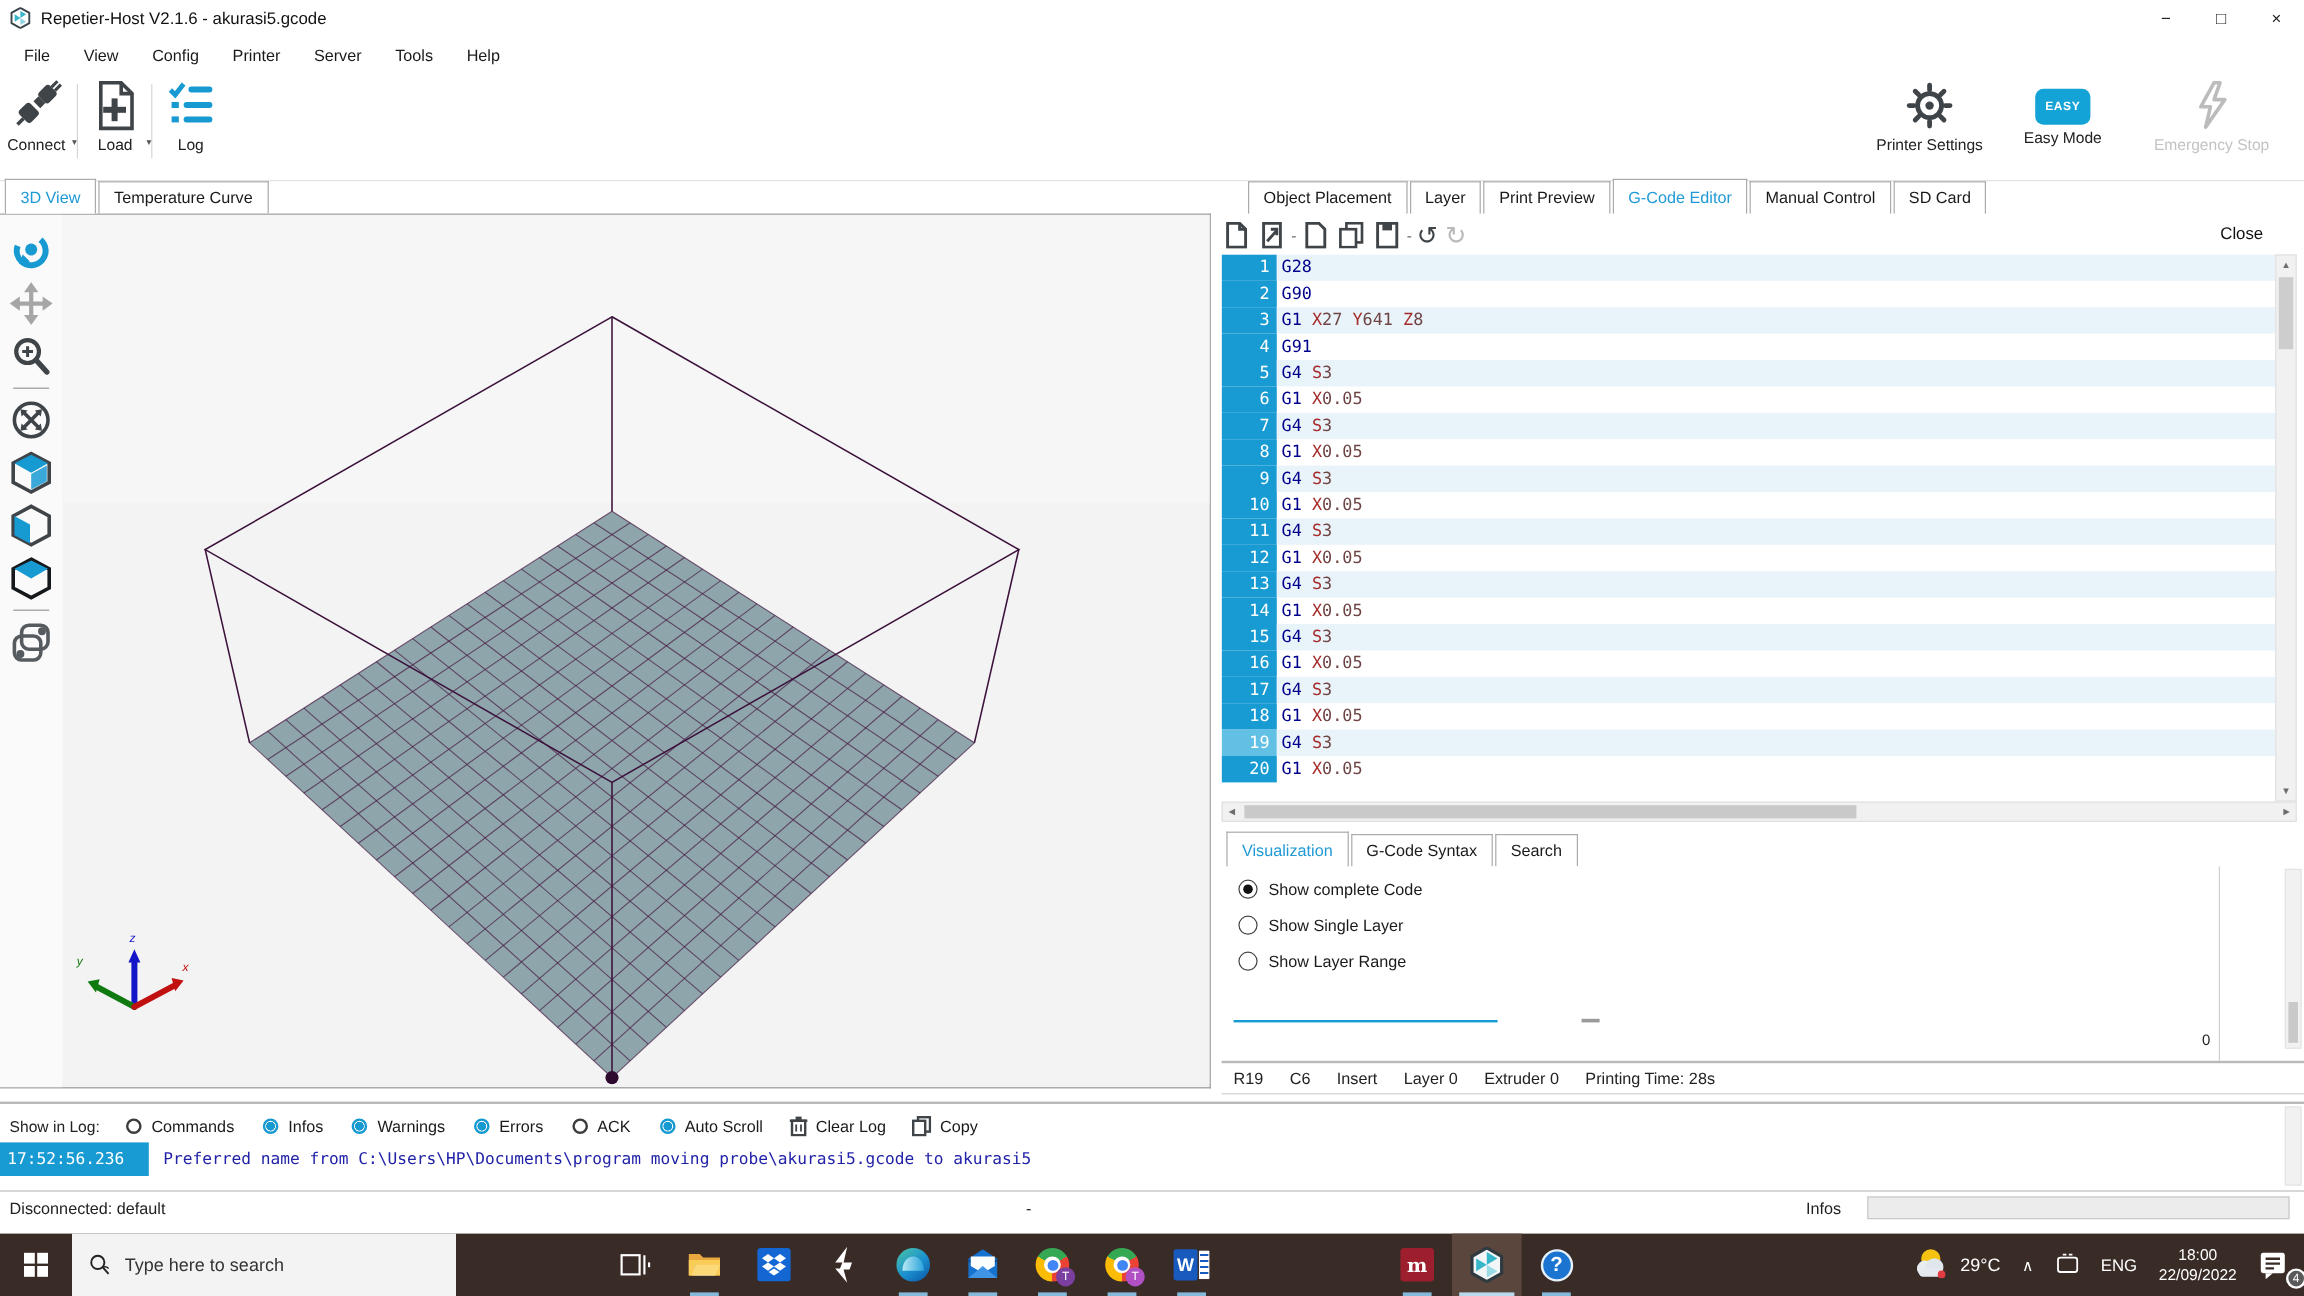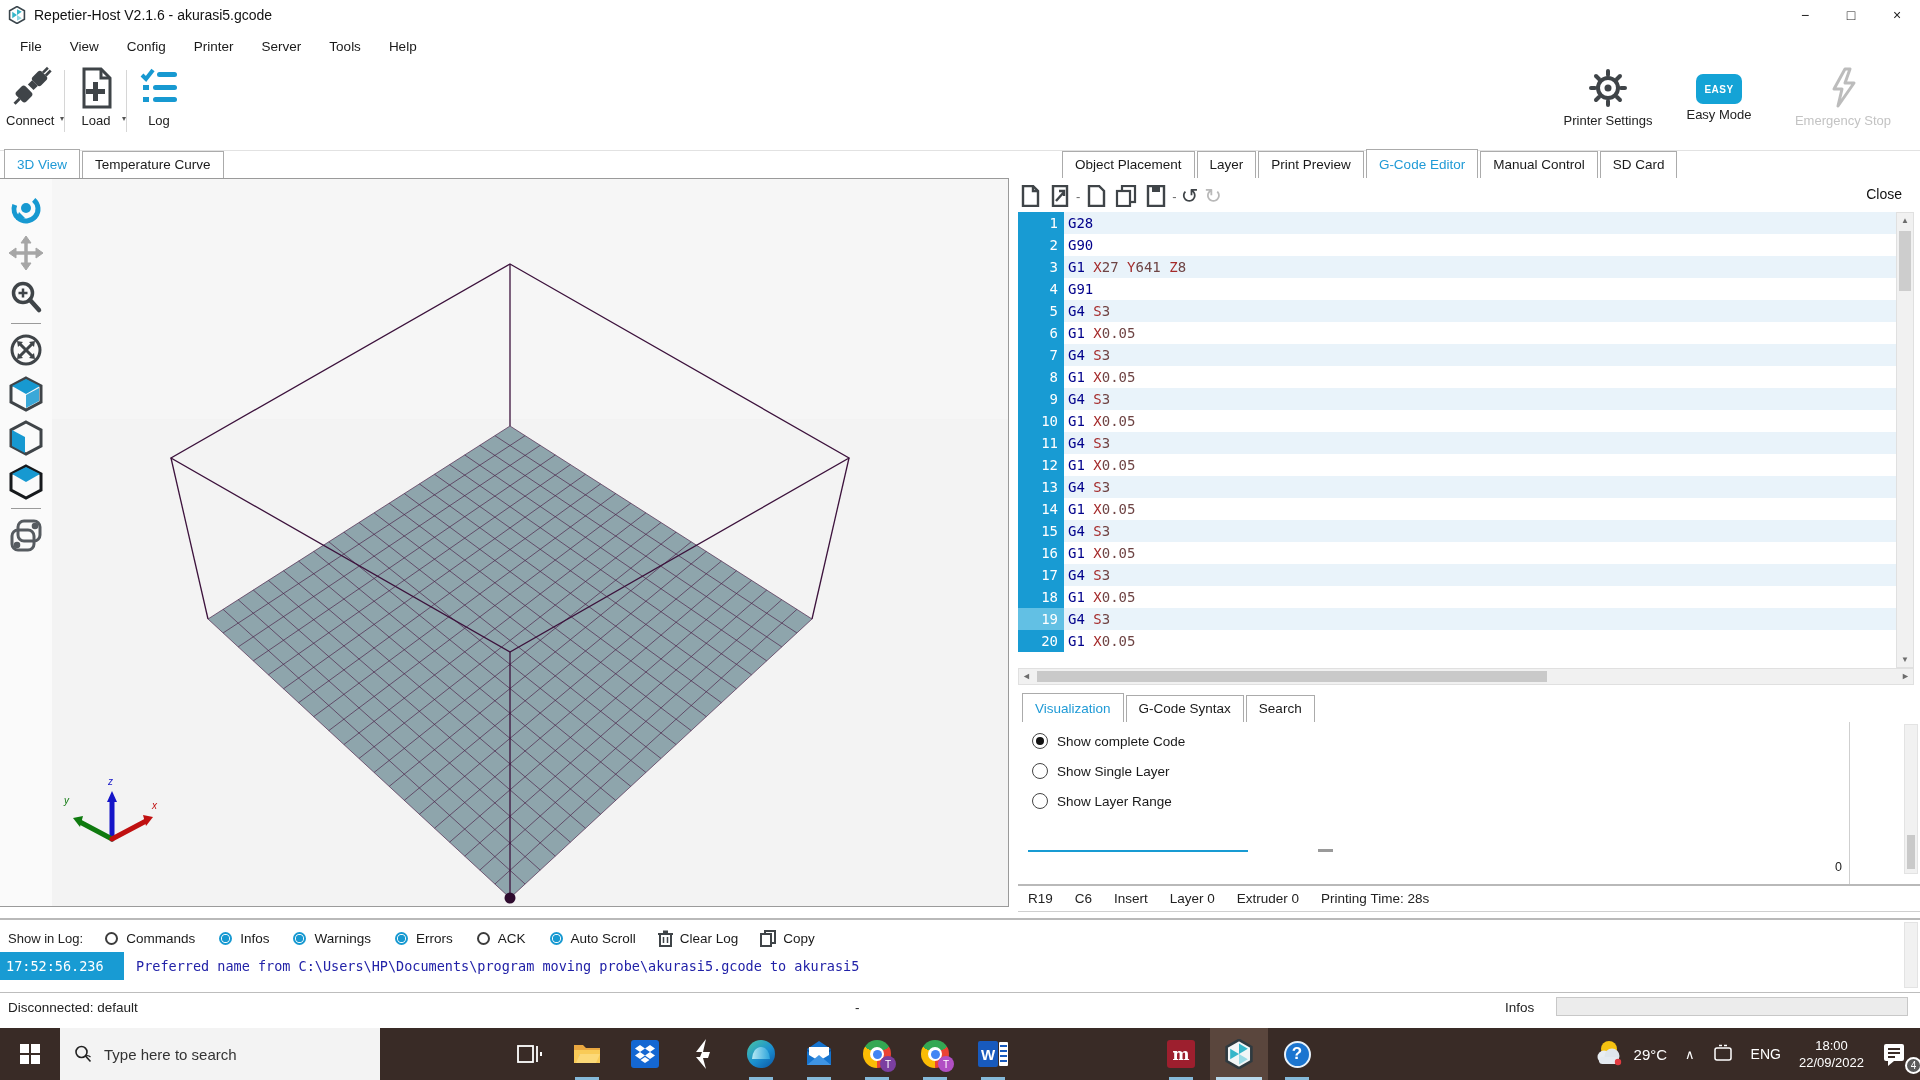--- a/index.html
+++ b/index.html
@@ -40,21 +40,21 @@
   .vp-toolbar{position:absolute;left:0;top:0;width:52px;height:727px;background:#fafafa;display:flex;flex-direction:column;align-items:center;padding-top:8px;box-sizing:border-box;}
   .vp-btn{width:40px;height:44px;display:flex;align-items:center;justify-content:center;}
   .vp-div{width:30px;height:1px;background:#9a9a9a;margin:4px 0;}
 
   
   .rp-toolbar{position:absolute;left:1018px;top:180px;width:902px;height:32px;display:flex;align-items:center;gap:6px;}
   .ed-ico{display:flex;align-items:center;justify-content:center;width:24px;height:24px;}
   .ed-dash{color:#6a6a6a;font-size:13px;margin:0 -2px;}
   .glyph-btn{font-size:21px;line-height:20px;color:#3f4448;font-family:"DejaVu Sans",sans-serif;}
   .glyph-btn.dim{color:#b9b9b9;}
-  .close-btn{position:absolute;right:12px;top:184px;font-size:14px;color:#111;padding:2px 6px;}
+  .close-btn{position:absolute;right:28px;top:184px;font-size:14px;color:#111;padding:2px 6px;}
 
   .editor{position:absolute;left:1018px;top:212px;width:878px;height:456px;background:#fff;overflow:hidden;
           font-family:"DejaVu Sans Mono",monospace;font-size:14px;}
   .crow{display:flex;height:22px;line-height:22px;}
   .crow.alt .ctext{background:#e9f3fa;}
   .gut{width:46px;background:#189bd3;color:#fff;text-align:right;padding-right:6px;box-sizing:border-box;flex:none;}
   .gut.cur{background:#62c0e4;}
   .ctext{flex:1;padding-left:4px;white-space:pre;}
   .cmd{color:#00008b;}
   .pl{color:#a52a2a;}
@@ -378,21 +378,21 @@
       <svg width="36" height="36" viewBox="0 0 36 36" fill="none" stroke="#565b60" stroke-width="3">
         <rect x="10" y="4" width="22" height="20" rx="6"></rect>
         <rect x="4" y="13" width="22" height="20" rx="6"></rect>
         <circle cx="27" cy="9" r="1.8" fill="#565b60"></circle>
         <circle cx="9" cy="28" r="1.8" fill="#565b60"></circle>
       </svg>
     </div>
   </div>
 </div>
 
-<div class="tabstrip" style="left:1062px;top:150px;">
+<div class="tabstrip" style="left:1040px;top:150px;">
     <div class="tab">Object Placement</div>
     <div class="tab">Layer</div>
     <div class="tab">Print Preview</div>
     <div class="tab active">G-Code Editor</div>
     <div class="tab">Manual Control</div>
     <div class="tab">SD Card</div>
   </div>
 
 <div class="rp-toolbar">
   <span class="ed-ico">

